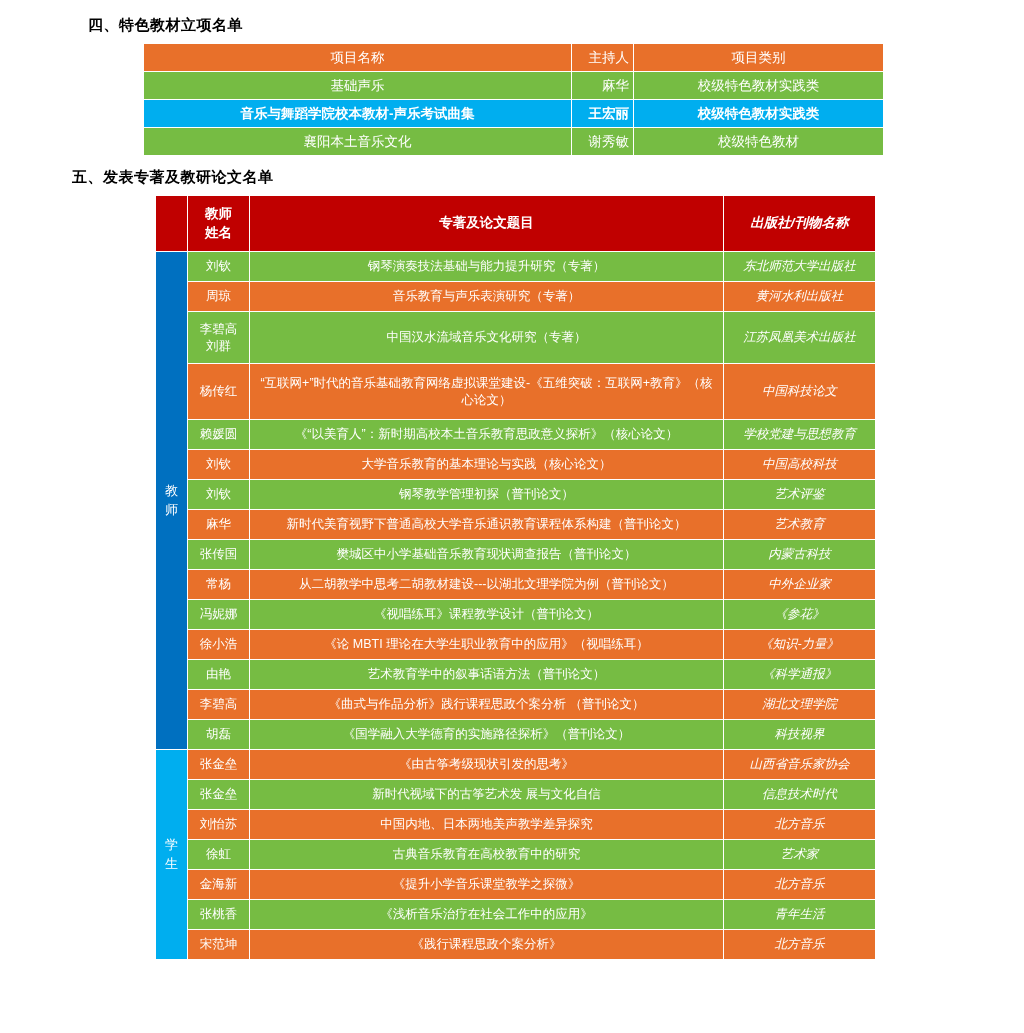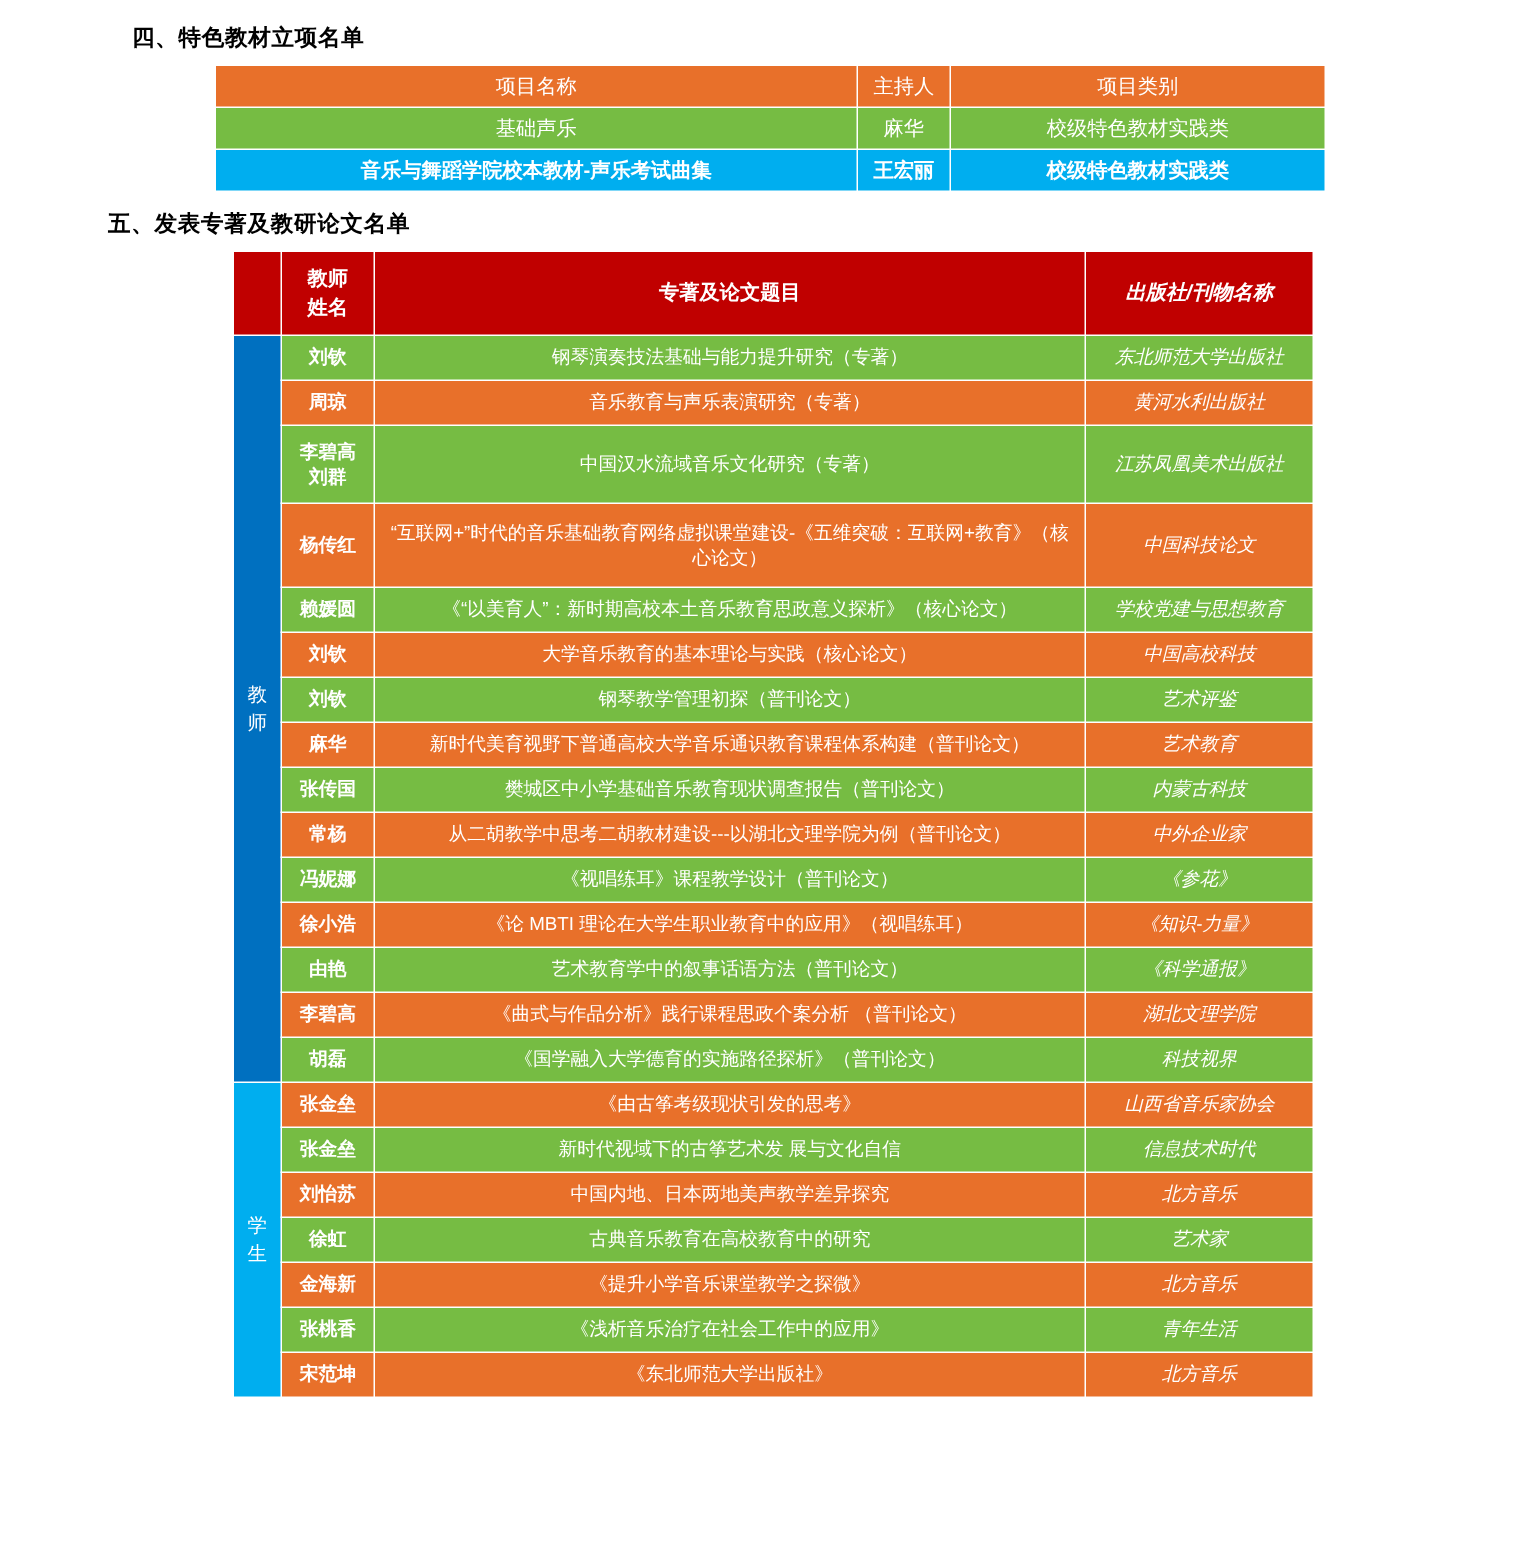--- a/index.html
+++ b/index.html
@@ -46,21 +46,21 @@
     border: 1px solid #ffffff;
     height: 28px;
     text-align: center;
     vertical-align: middle;
     font-size: 13.5px;
     color: #ffffff;
     padding: 2px 4px;
     box-sizing: border-box;
   }
   .t1 .c1 { width: 428px; }
-  .t1 .c2 { width: 62px; }
+  .t1 .c2 { width: 62px; text-align: right; }
   .t1 .c3 { width: 250px; }
 
   .bg-orange { background: #e8702a; }
   .bg-green  { background: #76bc43; }
   .bg-blue   { background: #00aeef; font-weight: bold; }
   .bg-darkred{ background: #c00000; }
   .bg-navy   { background: #0070c0; }
 
   
   .t2 {
@@ -79,21 +79,20 @@
   }
   .t2 .cat {
     width: 32px;
     font-size: 13px;
     font-weight: normal;
     line-height: 1.45;
   }
   .t2 .name {
     width: 62px;
     font-size: 12.5px;
-    font-weight: bold;
   }
   .t2 .title {
     width: 474px;
     font-size: 12.5px;
   }
   .t2 .pub {
     width: 152px;
     font-size: 12.5px;
     font-style: italic;
   }
@@ -124,20 +123,25 @@
       <tr class="row">
         <td class="c1 bg-green">基础声乐</td>
         <td class="c2 bg-green">麻华</td>
         <td class="c3 bg-green">校级特色教材实践类</td>
       </tr>
       <tr class="row">
         <td class="c1 bg-blue">音乐与舞蹈学院校本教材-声乐考试曲集</td>
         <td class="c2 bg-blue">王宏丽</td>
         <td class="c3 bg-blue">校级特色教材实践类</td>
       </tr>
+      <tr class="row">
+        <td class="c1 bg-green">襄阳本土音乐文化</td>
+        <td class="c2 bg-green">谢秀敏</td>
+        <td class="c3 bg-green">校级特色教材</td>
+      </tr>
     </tbody>
   </table>
 
   <div class="section-heading second">五、发表专著及教研论文名单</div>
 
   <table class="t2">
     <tbody id="pub-body">
         <tr>
           <td class="cat bg-darkred hdr"></td>
           <td class="name bg-darkred hdr">教师<br>姓名</td>
@@ -246,19 +250,19 @@
           <td class="title bg-orange">《提升小学音乐课堂教学之探微》</td>
           <td class="pub bg-orange">北方音乐</td>
         </tr>
         <tr class="row">
           <td class="name bg-green">张桃香</td>
           <td class="title bg-green">《浅析音乐治疗在社会工作中的应用》</td>
           <td class="pub bg-green">青年生活</td>
         </tr>
         <tr class="row">
           <td class="name bg-orange">宋范坤</td>
-          <td class="title bg-orange">《东北师范大学出版社》</td>
+          <td class="title bg-orange">《践行课程思政个案分析》</td>
           <td class="pub bg-orange">北方音乐</td>
         </tr>
       </tbody>
   </table>
 
 </div>
 
 </body></html>

